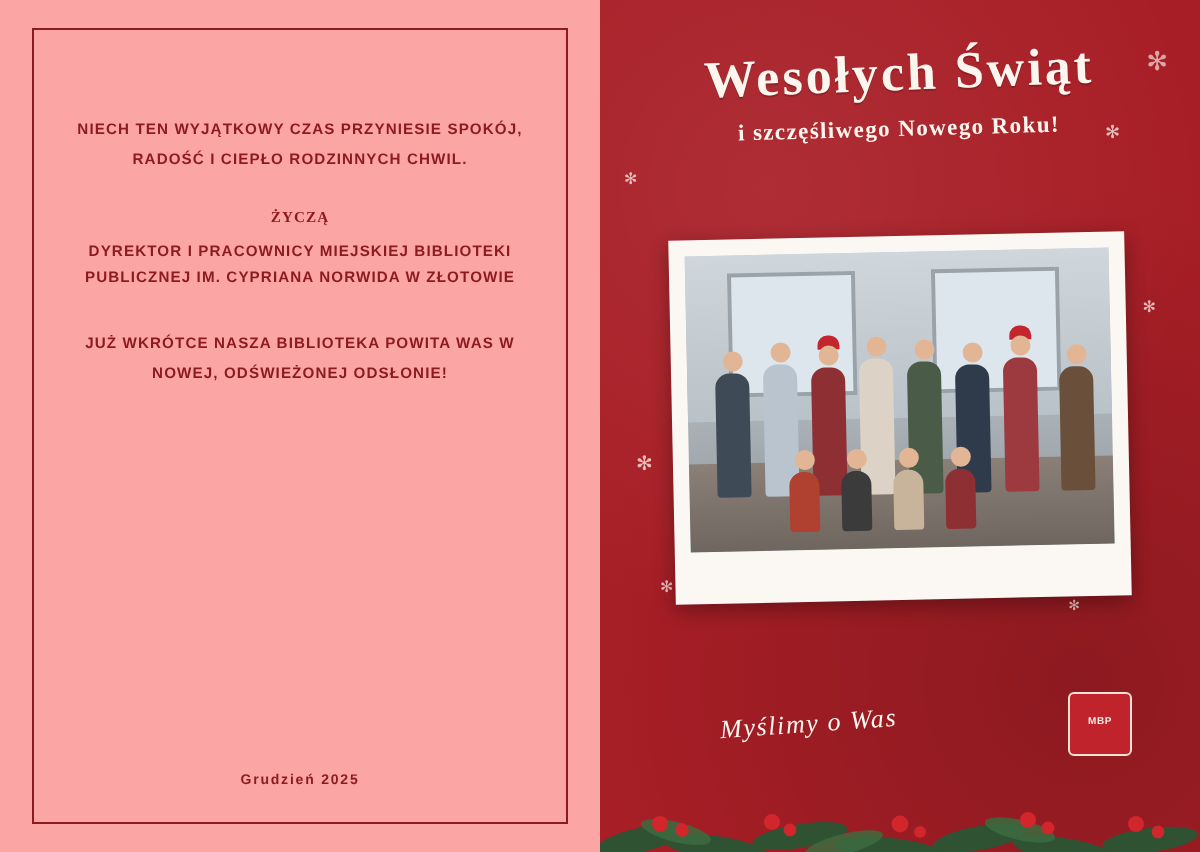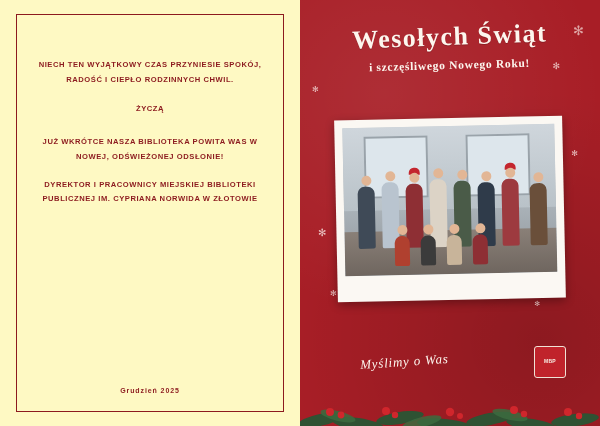--- a/index.html
+++ b/index.html
@@ -19,21 +19,21 @@
     height: 426px;
     display: flex;
     background: #ffffff;
   }
 
   
   .left-panel {
     position: relative;
     width: 300px;
     height: 426px;
-    background: #fef9c3;
+    background: #fca5a5;
     box-sizing: border-box;
   }
   .left-inner-border {
     position: absolute;
     left: 16px;
     top: 14px;
     right: 16px;
     bottom: 14px;
     border: 1.5px solid #8c1a1f;
     box-sizing: border-box;
@@ -265,23 +265,23 @@
 </head>
 <body>
 
 <div class="card">
 
   <div class="left-panel">
     <div class="left-inner-border"></div>
 
     <div class="left-content">
       <p class="para">Niech ten wyjątkowy czas przyniesie spokój, radość i ciepło rodzinnych chwil.</p>
-      <p class="para tight" style="margin-bottom:4px;">Życzą</p>
+      <p class="para tight" style="margin-bottom:4px;font-family:Liberation Serif, serif;">Życzą</p>
+      <p class="para wishers">Dyrektor i Pracownicy Miejskiej Biblioteki Publicznej im. Cypriana Norwida w Złotowie</p>
       <p class="para" style="margin-top:20px;">Już wkrótce nasza biblioteka powita Was w nowej, odświeżonej odsłonie!</p>
-      <p class="para wishers">Dyrektor i Pracownicy Miejskiej Biblioteki Publicznej im. Cypriana Norwida w Złotowie</p>
     </div>
 
     <div class="date-line">Grudzień 2025</div>
   </div>
 
   <div class="right-panel">
 
     <span class="snowflake sf1">✻</span>
     <span class="snowflake sf2">✻</span>
     <span class="snowflake sf3">✻</span>

